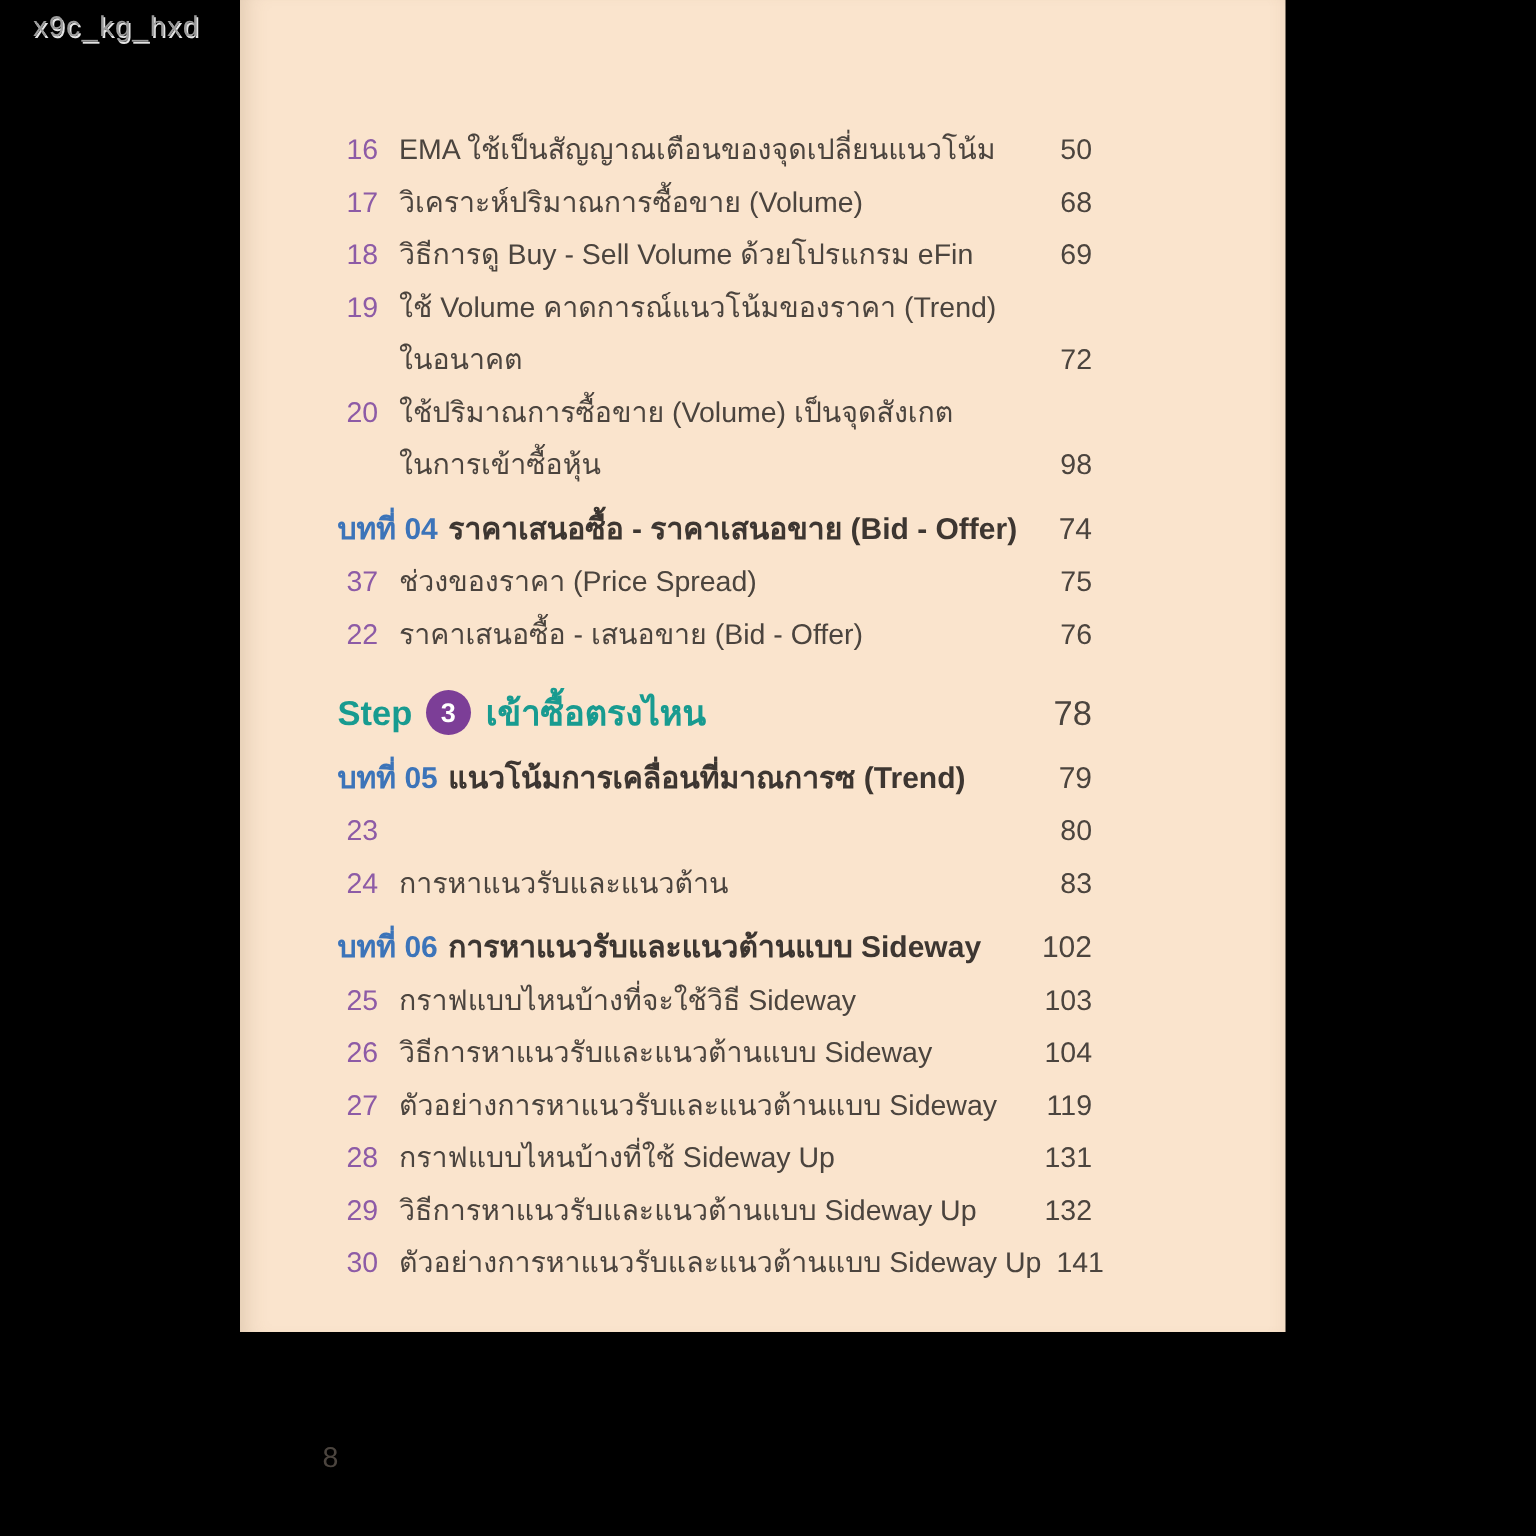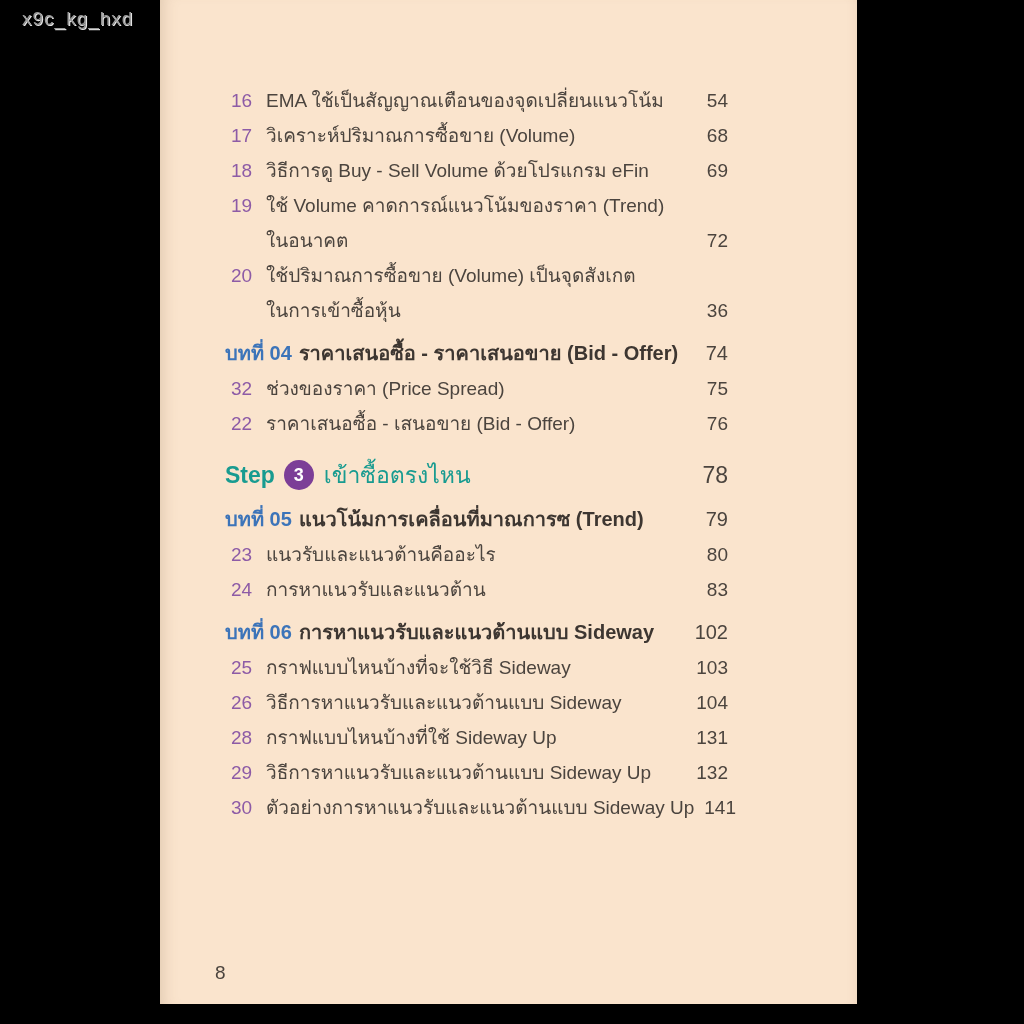--- a/index.html
+++ b/index.html
@@ -22,21 +22,21 @@
     font-size: 19px;
     letter-spacing: 1px;
     color: var(--watermark-gray, #9b9b9b);
     text-shadow: 1px 1px 0 rgba(255,255,255,0.9);
   }
   .book-page {
     position: absolute;
     left: 160px;
     top: 0;
     width: 697px;
-    height: 1004px;
+    height: 888px;
     background: var(--page-background, #fae4cd);
     box-shadow: inset 14px 0 16px -12px rgba(120,90,60,0.22),
                 inset -10px 0 12px -10px rgba(120,90,60,0.10);
   }
   .toc {
     position: absolute;
     left: 0;
     top: 0;
     width: 697px;
     box-sizing: border-box;
@@ -113,21 +113,21 @@
     font-weight: bold;
     display: inline-flex;
     align-items: center;
     justify-content: center;
     line-height: 30px;
     margin-right: 10px;
     flex: none;
   }
   .row.step .step-title {
     color: var(--step-teal, #189b90);
-    font-weight: normal;
+    font-weight: bold;
     white-space: nowrap;
   }
   .folio {
     position: absolute;
     left: 55px;
     top: 962px;
     font-size: 19px;
     color: var(--body-text, #4b443e);
   }
 </style>
@@ -137,21 +137,21 @@
 <div id="screenshot">
   <div class="watermark">x9c_kg_hxd</div>
 
   <div class="book-page">
     <div class="toc">
         <div class="row item">
           <span class="num">16</span>
           <span class="lines">
             <div class="line">EMA ใช้เป็นสัญญาณเตือนของจุดเปลี่ยนแนวโน้ม</div>
           </span>
-          <span class="pageno">54</span>
+          <span class="pageno">50</span>
         </div>
         <div class="row item">
           <span class="num">17</span>
           <span class="lines">
             <div class="line">วิเคราะห์ปริมาณการซื้อขาย (Volume)</div>
           </span>
           <span class="pageno">68</span>
         </div>
         <div class="row item">
           <span class="num">18</span>
@@ -167,29 +167,29 @@
             <div class="line">ในอนาคต</div>
           </span>
           <span class="pageno">72</span>
         </div>
         <div class="row item">
           <span class="num">20</span>
           <span class="lines">
             <div class="line">ใช้ปริมาณการซื้อขาย (Volume) เป็นจุดสังเกต</div>
             <div class="line">ในการเข้าซื้อหุ้น</div>
           </span>
-          <span class="pageno">36</span>
+          <span class="pageno">98</span>
         </div>
         <div class="row chapter">
           <span class="ch-label">บทที่ 04</span>
           <span class="ch-title">ราคาเสนอซื้อ - ราคาเสนอขาย (Bid - Offer)</span>
           <span class="pageno">74</span>
         </div>
         <div class="row item">
-          <span class="num">32</span>
+          <span class="num">37</span>
           <span class="lines">
             <div class="line">ช่วงของราคา (Price Spread)</div>
           </span>
           <span class="pageno">75</span>
         </div>
         <div class="row item">
           <span class="num">22</span>
           <span class="lines">
             <div class="line">ราคาเสนอซื้อ - เสนอขาย (Bid - Offer)</div>
           </span>
@@ -201,23 +201,20 @@
           <span class="step-title">เข้าซื้อตรงไหน</span>
           <span class="pageno">78</span>
         </div>
         <div class="row chapter">
           <span class="ch-label">บทที่ 05</span>
           <span class="ch-title">แนวโน้มการเคลื่อนที่มาณการซ (Trend)</span>
           <span class="pageno">79</span>
         </div>
         <div class="row item">
           <span class="num">23</span>
-          <span class="lines">
-            <div class="line">แนวรับและแนวต้านคืออะไร</div>
-          </span>
           <span class="pageno">80</span>
         </div>
         <div class="row item">
           <span class="num">24</span>
           <span class="lines">
             <div class="line">การหาแนวรับและแนวต้าน</div>
           </span>
           <span class="pageno">83</span>
         </div>
         <div class="row chapter">
@@ -231,20 +228,27 @@
             <div class="line">กราฟแบบไหนบ้างที่จะใช้วิธี Sideway</div>
           </span>
           <span class="pageno">103</span>
         </div>
         <div class="row item">
           <span class="num">26</span>
           <span class="lines">
             <div class="line">วิธีการหาแนวรับและแนวต้านแบบ Sideway</div>
           </span>
           <span class="pageno">104</span>
+        </div>
+        <div class="row item">
+          <span class="num">27</span>
+          <span class="lines">
+            <div class="line">ตัวอย่างการหาแนวรับและแนวต้านแบบ Sideway</div>
+          </span>
+          <span class="pageno">119</span>
         </div>
         <div class="row item">
           <span class="num">28</span>
           <span class="lines">
             <div class="line">กราฟแบบไหนบ้างที่ใช้ Sideway Up</div>
           </span>
           <span class="pageno">131</span>
         </div>
         <div class="row item">
           <span class="num">29</span>

